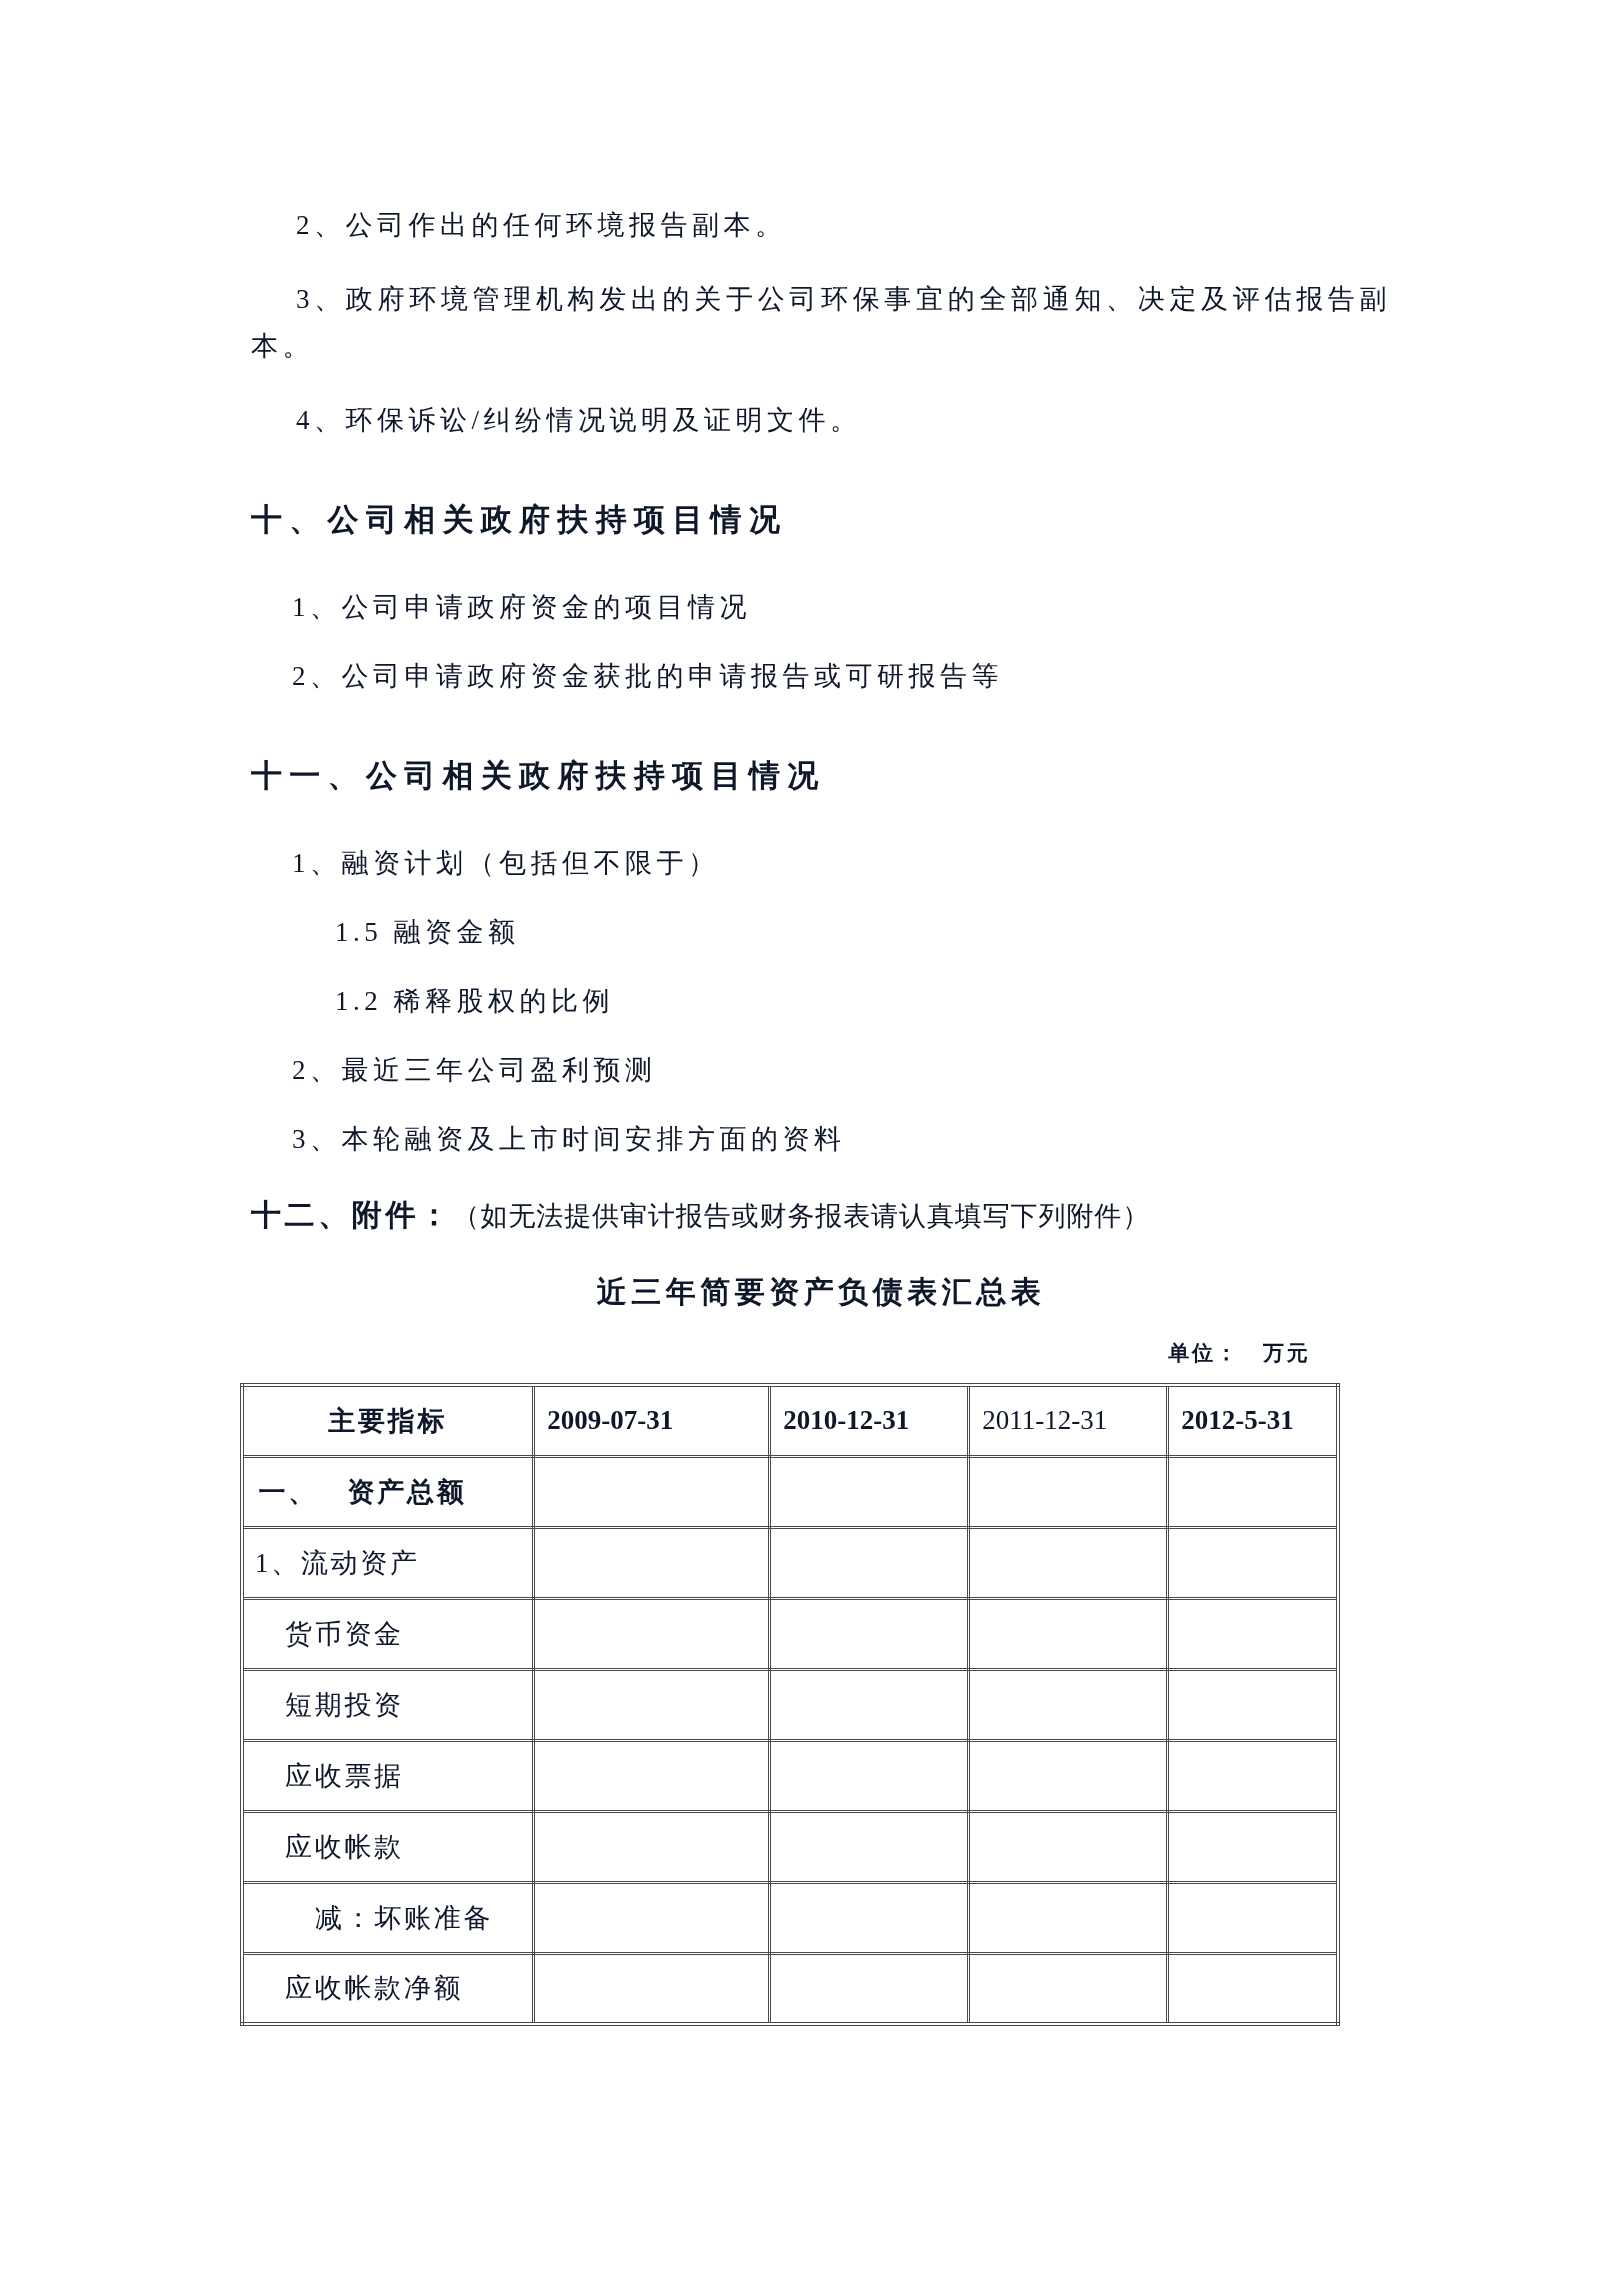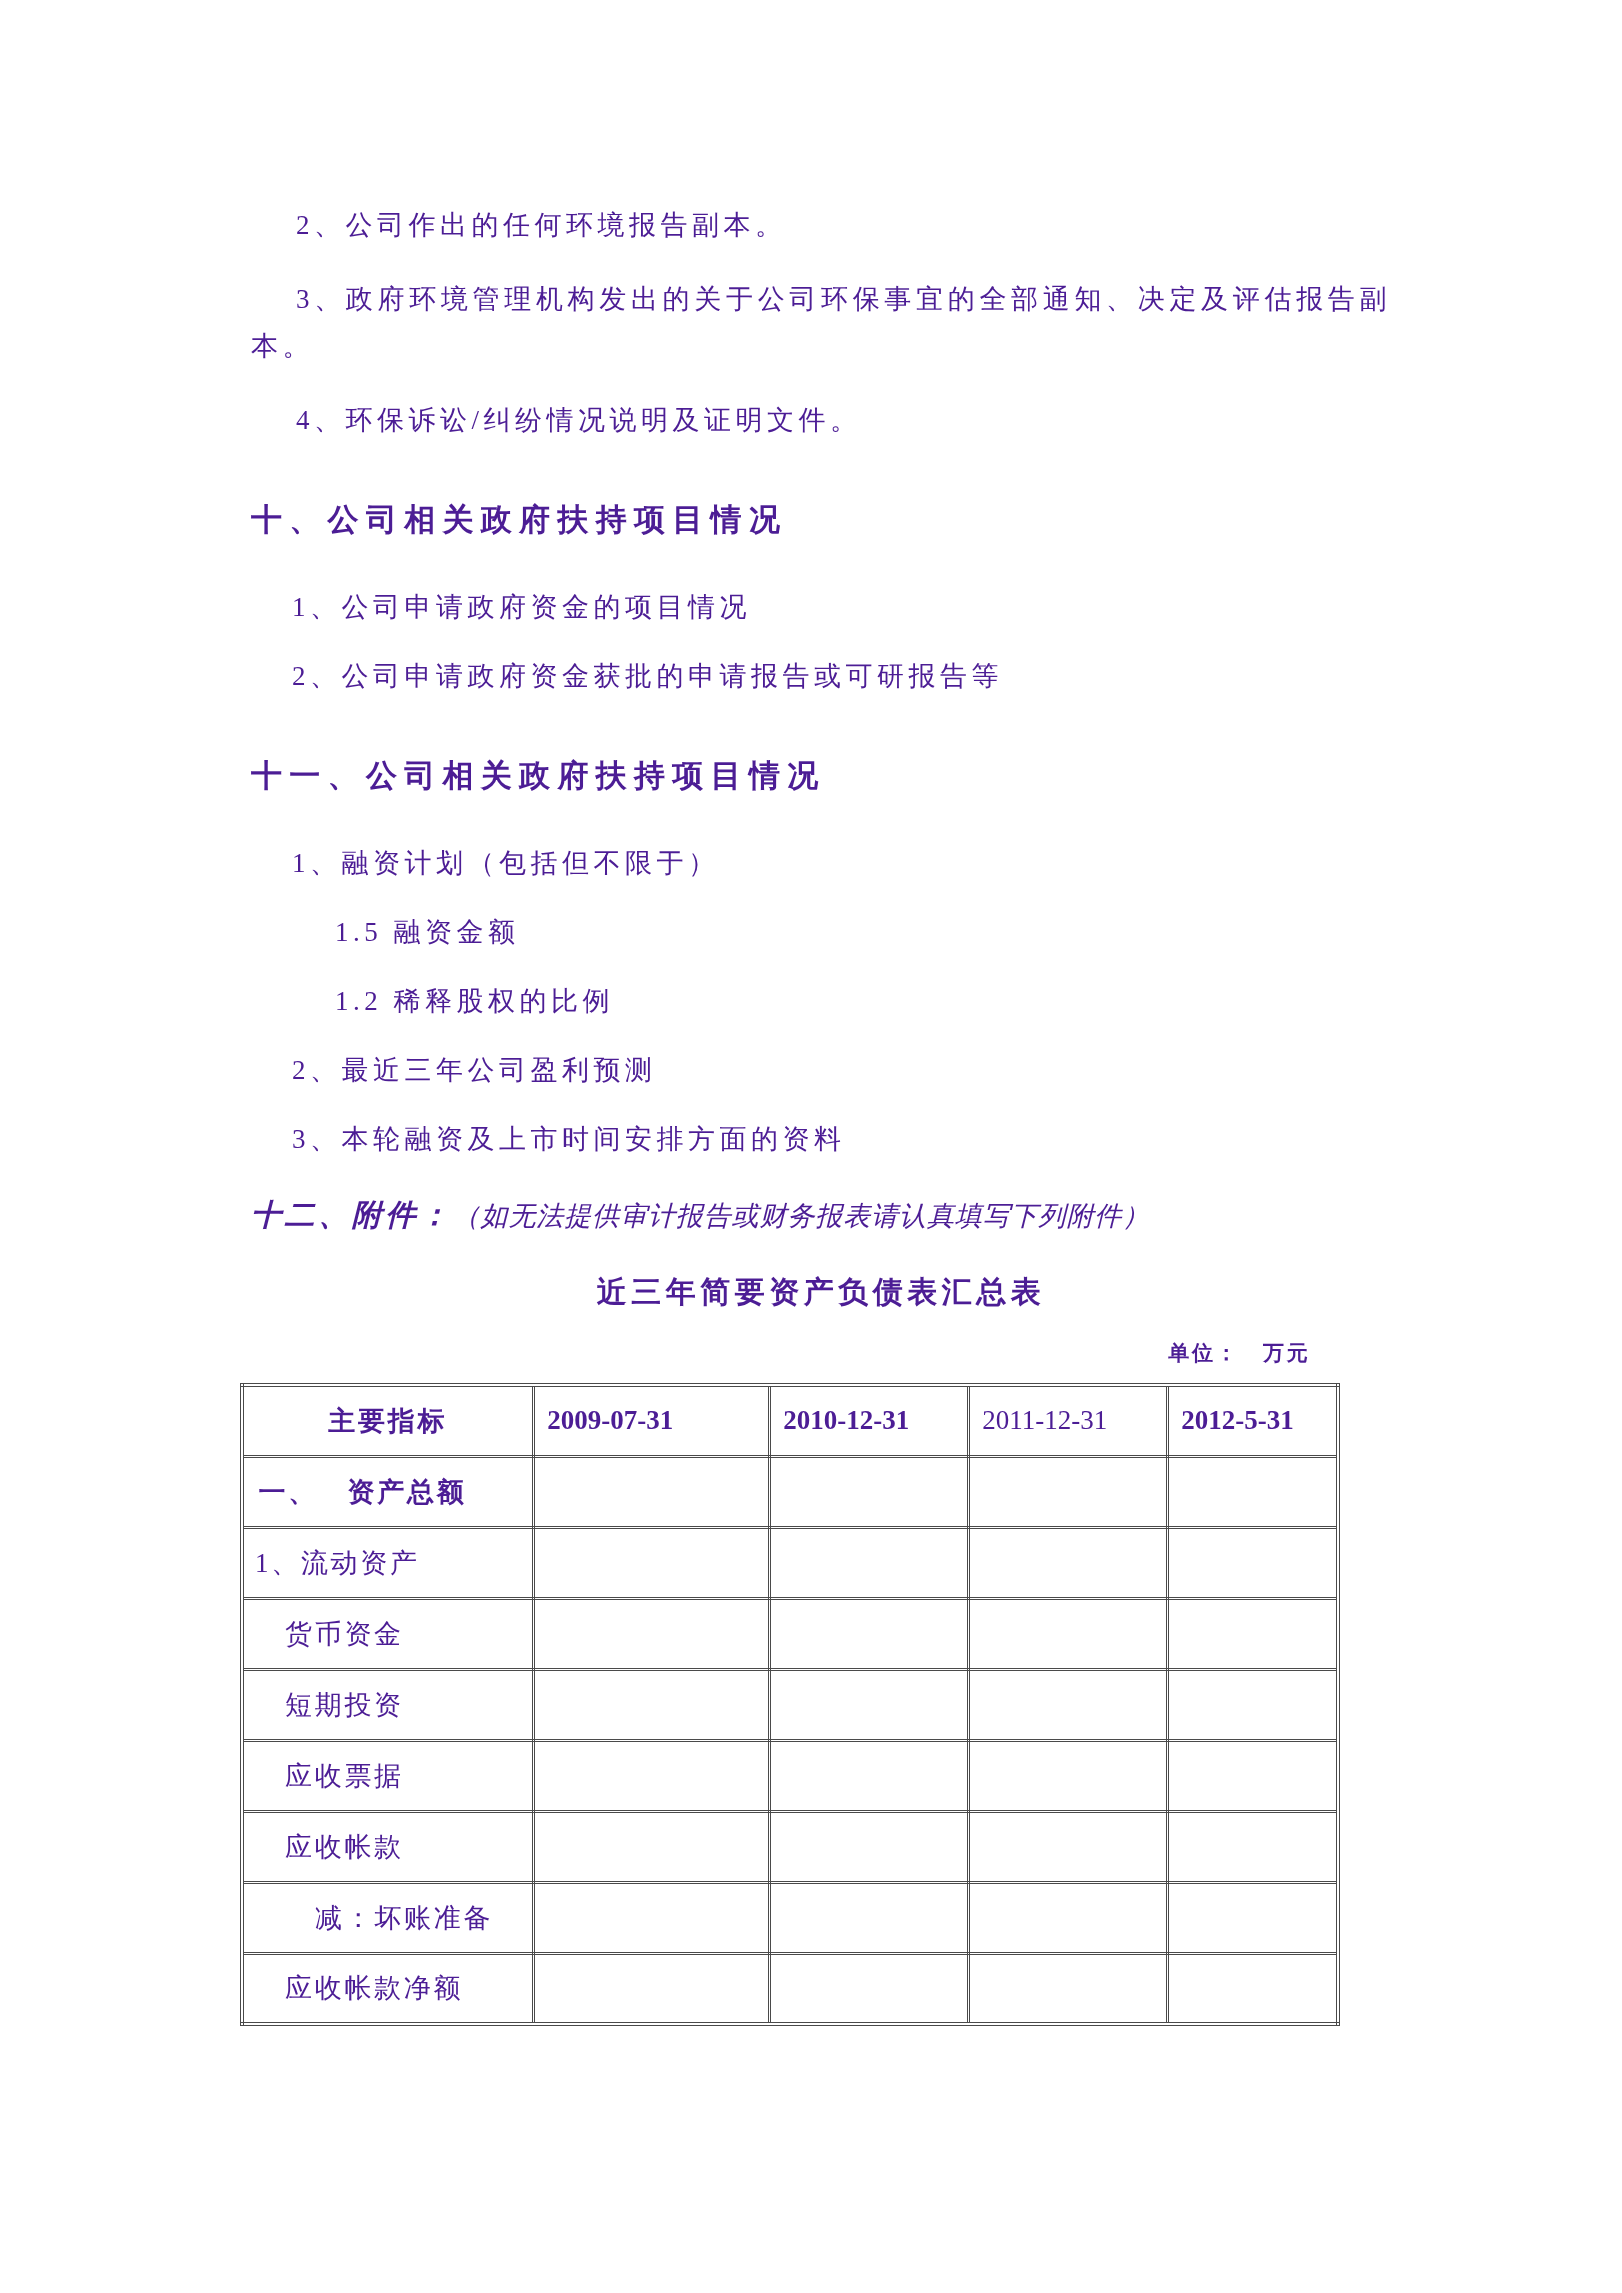--- a/index.html
+++ b/index.html
@@ -1,38 +1,38 @@
 <!DOCTYPE html>
 <html style="font-size:14.5px"><head>
 <meta charset="utf-8">
 <style>
   * { margin:0; padding:0; box-sizing:border-box; }
   html,body { background:#ffffff; }
   .page {
     width:1623px; height:2294px; background:#ffffff;
     font-family:"Liberation Serif","DejaVu Serif",serif;
-    color:#4c1d95; overflow:hidden; position:relative;
+    color:#0f172a; overflow:hidden; position:relative;
   }
   .content { padding:202px 232px 0 251px; }
 
   .body-para {
     font-size:27px; line-height:47px; letter-spacing:4.5px;
     text-align:justify; text-indent:45px; margin-bottom:27px;
   }
   .section-heading {
     font-size:31px; font-weight:bold; letter-spacing:7.3px;
     line-height:49px; margin:51px 0 40px;
   }
   .list-item {
     font-size:27px; line-height:47px; letter-spacing:4.5px;
     text-indent:41px; margin-bottom:22px;
   }
   .list-item.lvl2 { text-indent:84px; }
 
-  .attach-line { margin:27px 0 31px; font-size:27px; line-height:49px; letter-spacing:1.8px;font-style:italic; }
+  .attach-line { margin:27px 0 31px; font-size:27px; line-height:49px; letter-spacing:1.8px; }
   .attach-title { font-size:30px; font-weight:bold; letter-spacing:3.6px; }
   .attach-note  { font-size:27px; letter-spacing:0.9px; }
 
   .table-title {
     text-align:center; font-size:30px; font-weight:bold;
     letter-spacing:4.5px; line-height:40px; margin-bottom:22px;
   }
   .table-wrap { margin-left:-11px; width:1096px; }
   .unit-line {
     text-align:right; font-size:21px; font-weight:bold;

